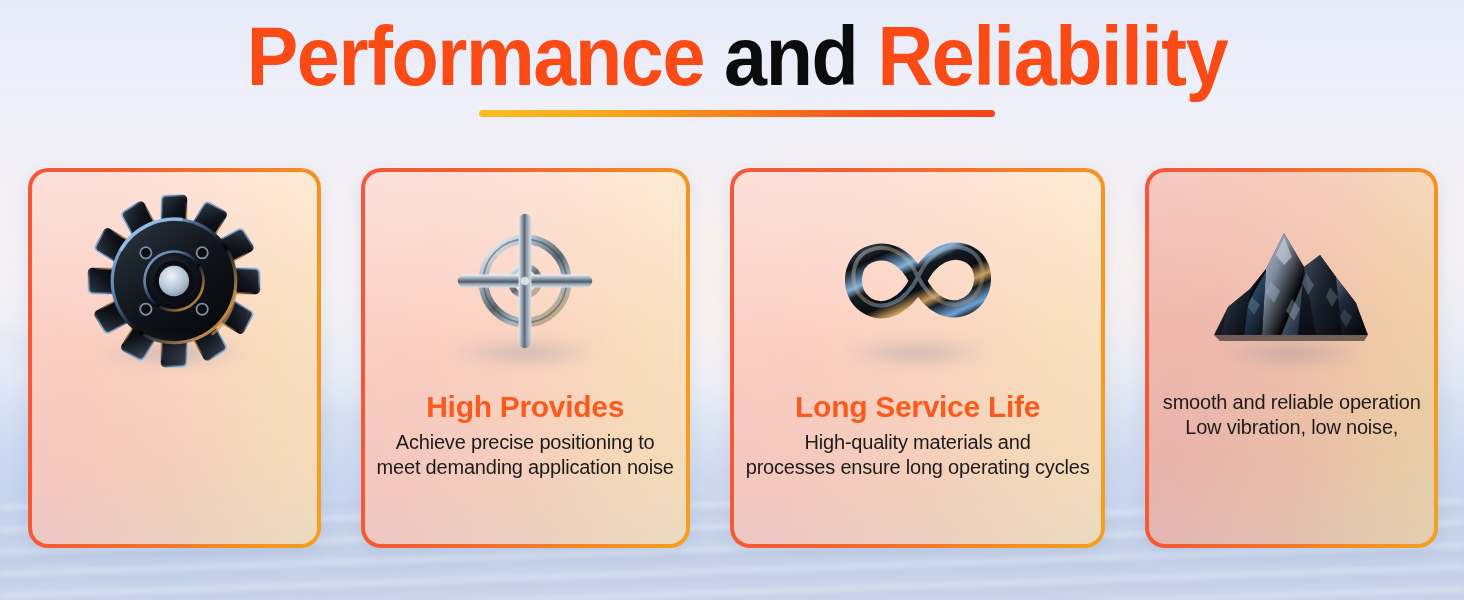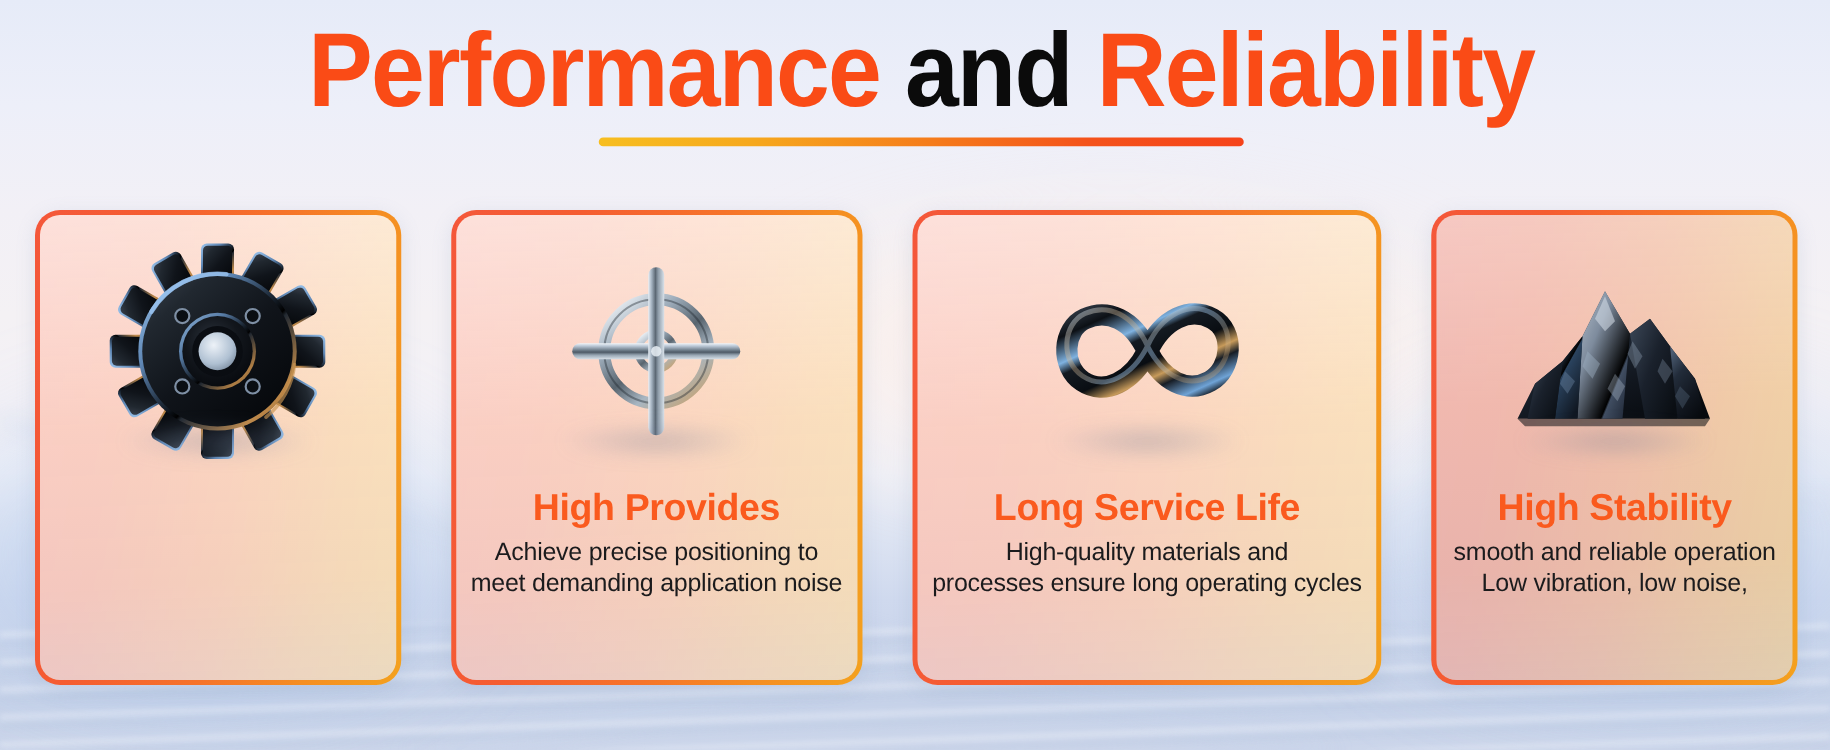--- a/index.html
+++ b/index.html
@@ -511,21 +511,20 @@
                 <path d="M 126 76 L 134 86 L 128 96 L 122 86 Z" fill="#7C8CA0" opacity="0.45"></path>
                 <path d="M 140 98 L 148 106 L 142 116 L 136 106 Z" fill="#65788E" opacity="0.4"></path>
                 <path d="M 88 88 L 96 98 L 90 110 L 82 100 Z" fill="#ADBACA" opacity="0.45"></path>
               </g>
 
               <path d="M 10 124 L 164 124 L 160 130 L 16 130 Z" fill="#0A0E13" opacity="0.55"></path>
             </g>
           </svg>
         </div>
         <div class="card-text">
-          <div class="card-title">High Stability</div>
           <div class="card-desc">
             <span class="line">smooth and reliable operation</span>
             <span class="line">Low vibration, low noise,</span>
           </div>
         </div>
       </div>
     </div>
 
   </div>
 </div>

